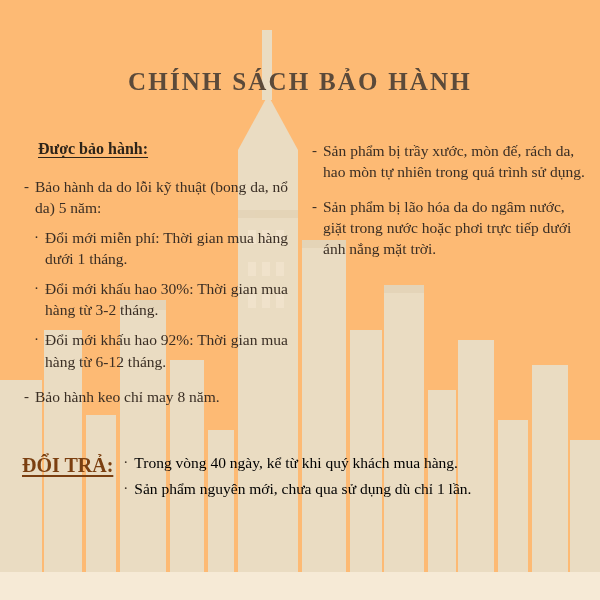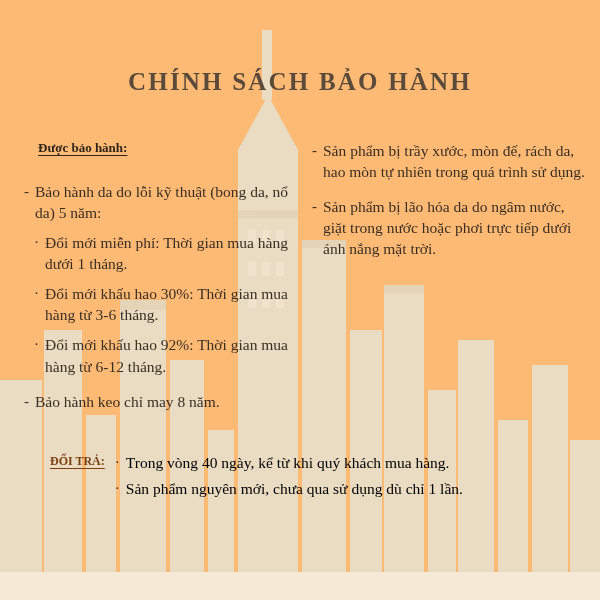--- a/index.html
+++ b/index.html
@@ -55,25 +55,25 @@
   }
   .col-left {
     left: 24px;
     width: 278px;
   }
   .col-right {
     left: 312px;
     width: 276px;
   }
   .col-head {
-    font-size: 13px;
+    font-size: 16px;
     font-weight: bold;
     text-decoration: underline;
     text-underline-offset: 3px;
-    margin-bottom: 25px;
+    margin-bottom: 18px;
     color: #2e2419;
   }
   .col-left .col-head { padding-left: 14px; }
   .col-right .col-head { padding-left: 6px; }
 
   .item {
     display: flex;
     font-size: 15.5px;
     line-height: 1.36;
     margin-bottom: 9px;
@@ -93,27 +93,26 @@
   .doitra {
     position: absolute;
     left: 22px;
     top: 452px;
     width: 560px;
     display: flex;
     align-items: flex-start;
   }
   .doitra-head {
     flex: 0 0 auto;
-    font-size: 12px;
+    font-size: 20px;
     font-weight: bold;
     color: #7b3f10;
     text-decoration: underline;
     text-underline-offset: 3px;
     padding-top: 2px;
-    margin-left: 28px;
   }
   .doitra-list {
     flex: 1 1 auto;
     padding-left: 10px;
   }
   .doitra-list .item { margin-bottom: 5px; }
 
   
   .footer {
     position: absolute;
@@ -188,21 +187,21 @@
         <span class="itext">Bảo hành da do lỗi kỹ thuật (bong da, nổ da) 5 năm:</span>
       </div>
 
       <div class="item sub">
         <span class="bullet dot">·</span>
         <span class="itext">Đổi mới miễn phí: Thời gian mua hàng dưới 1 tháng.</span>
       </div>
 
       <div class="item sub">
         <span class="bullet dot">·</span>
-        <span class="itext">Đổi mới khấu hao 30%: Thời gian mua hàng từ 3-6 tháng.</span>
+        <span class="itext">Đổi mới khấu hao 30%: Thời gian mua hàng từ 3-2 tháng.</span>
       </div>
 
       <div class="item sub">
         <span class="bullet dot">·</span>
         <span class="itext">Đổi mới khấu hao 92%: Thời gian mua hàng từ 6-12 tháng.</span>
       </div>
 
       <div class="item" style="margin-top:14px;">
         <span class="bullet dash">-</span>
         <span class="itext">Bảo hành keo chỉ may 8 năm.</span>

